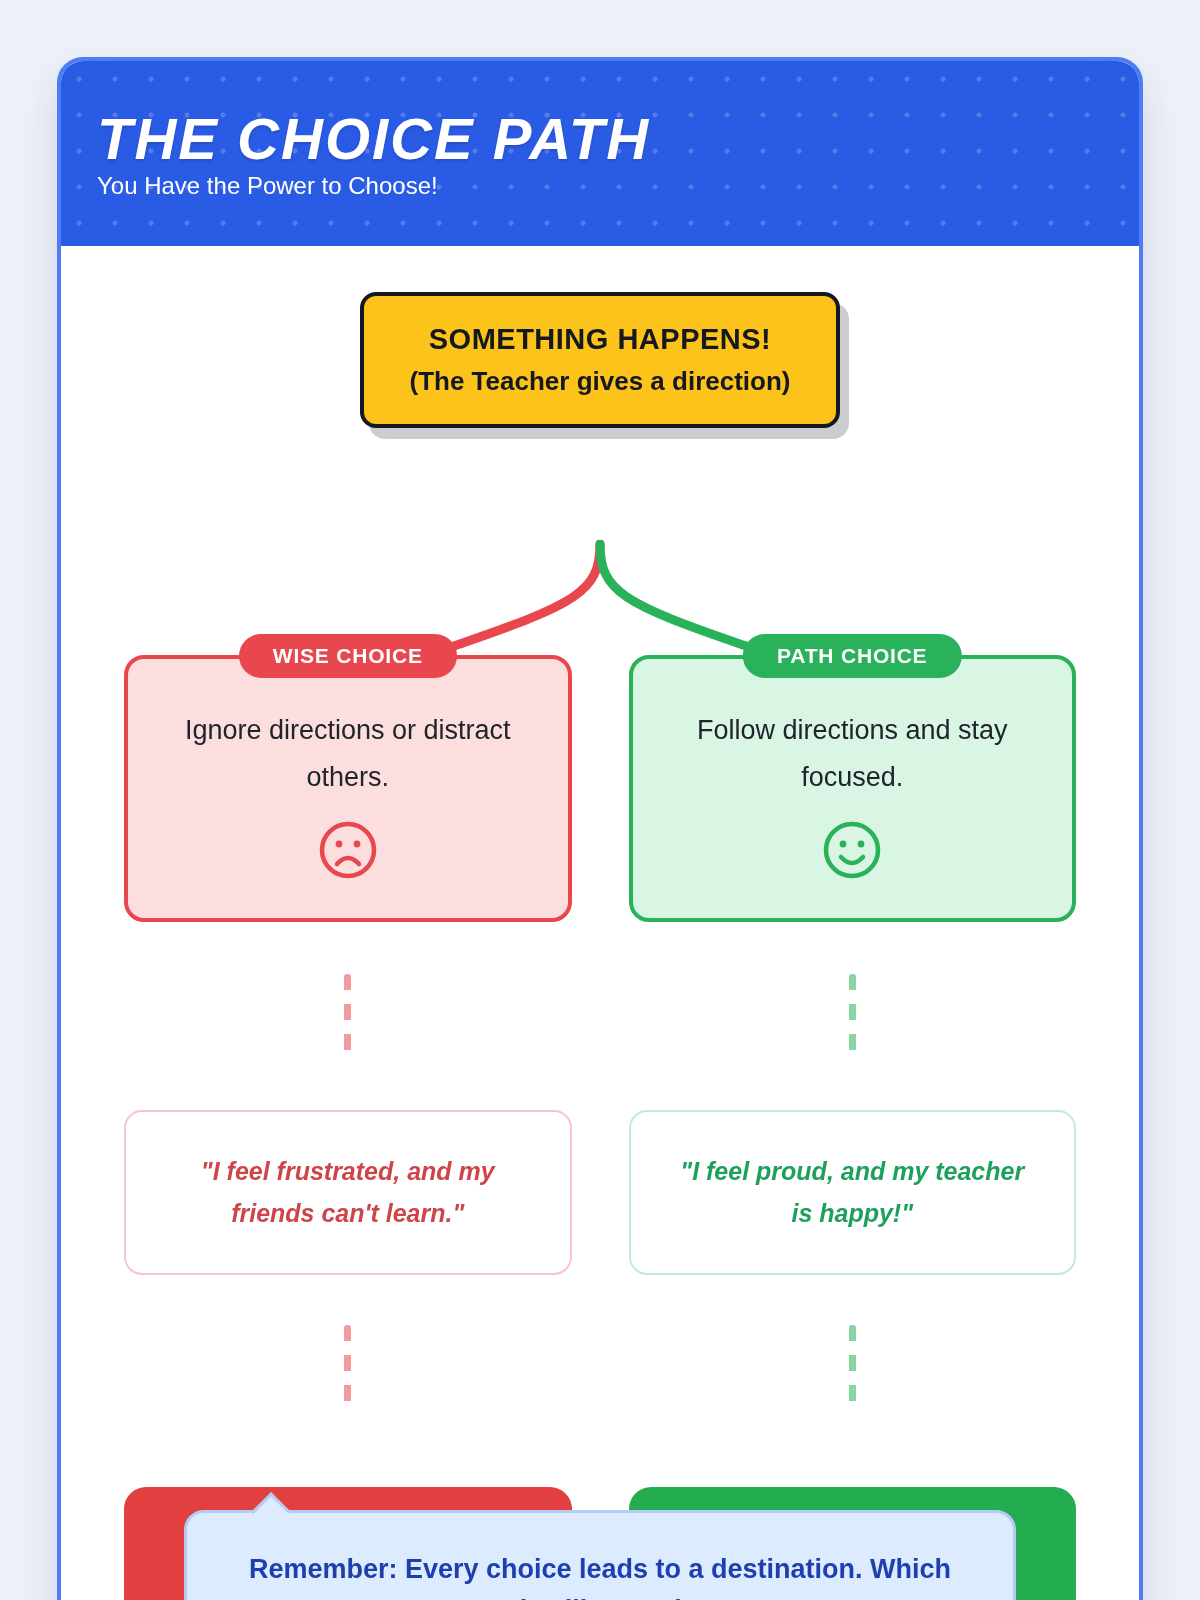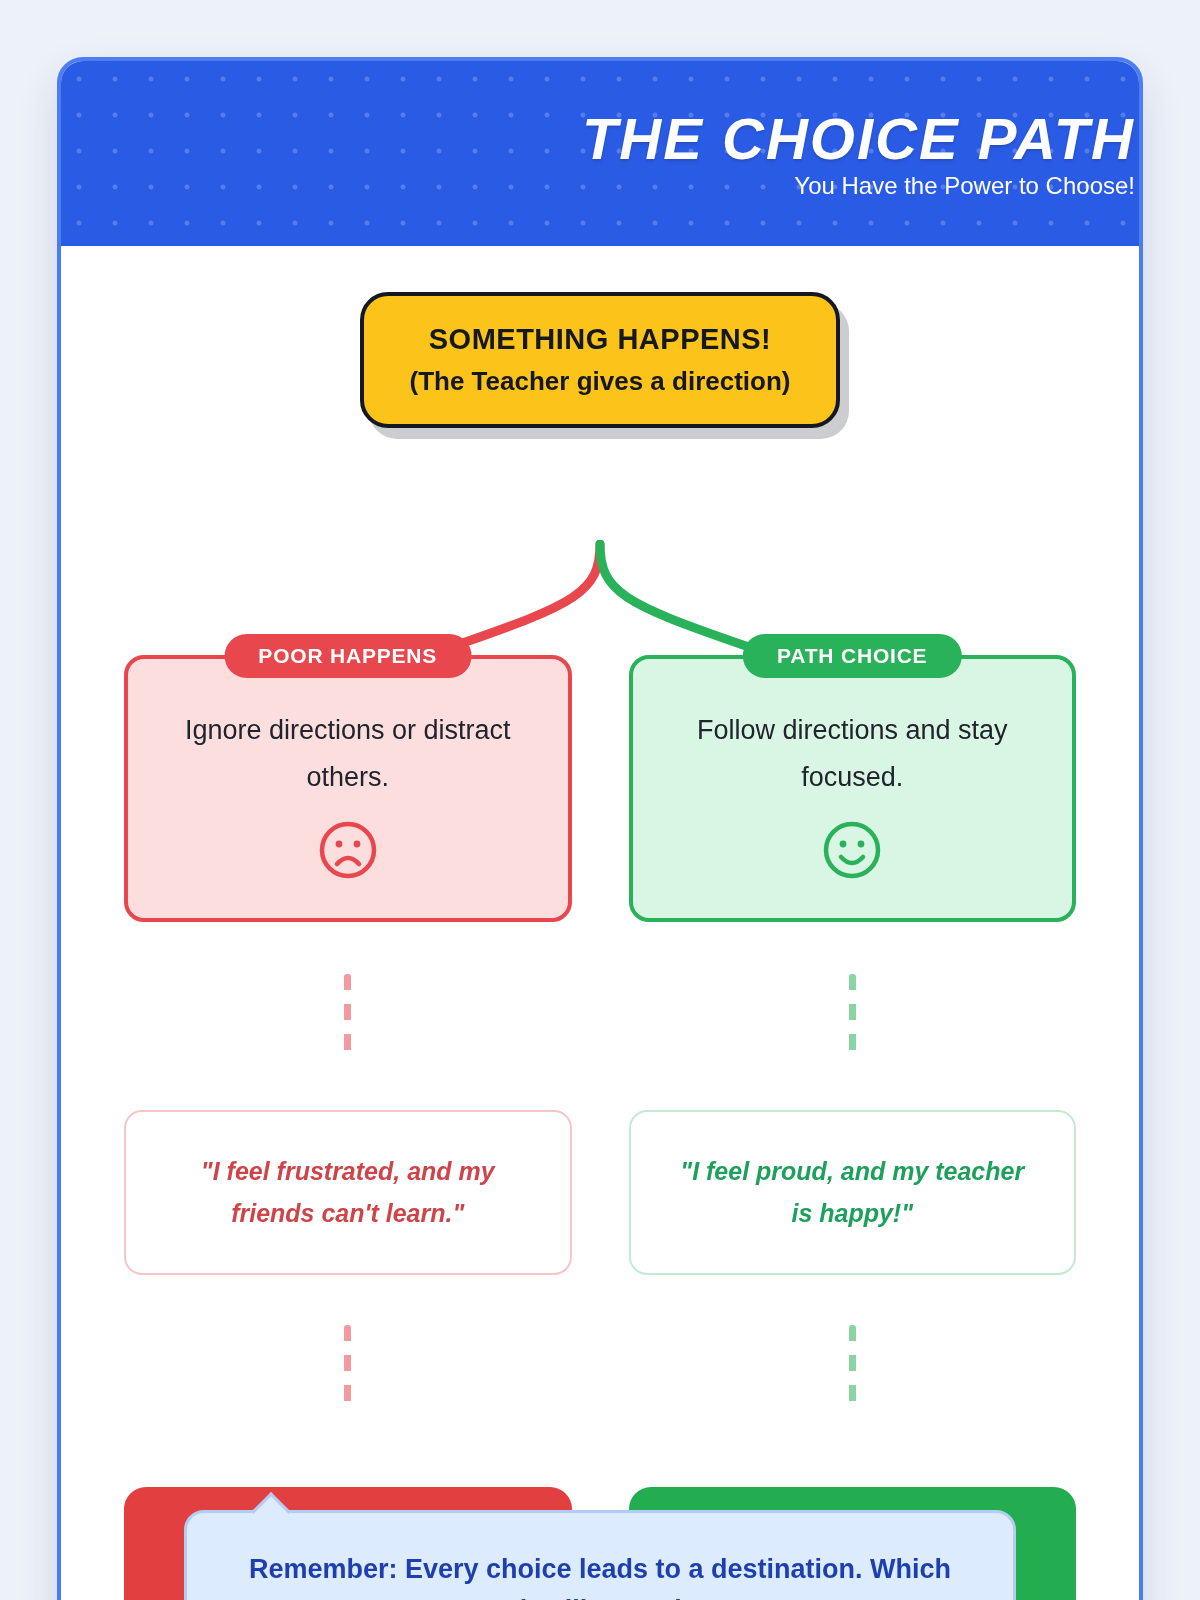--- a/index.html
+++ b/index.html
@@ -18,22 +18,22 @@
     border: 4px solid #4d7df2;
     border-radius: 26px;
     overflow: hidden;
     box-shadow: 0 18px 40px rgba(30, 60, 120, 0.14);
   }
   
   .header {
     background-color: #2a5be4;
     background-image: radial-gradient(rgba(255,255,255,0.20) 2.2px, transparent 2.8px);
     background-size: 36px 36px;
-    text-align: right;
-    padding: 44px 4px 46px;
+    text-align: left;
+    padding: 44px 36px 46px;
   }
   .header .title {
     color: #ffffff;
     font-size: 58px;
     font-weight: bold;
     font-style: italic;
     letter-spacing: 2px;
     text-shadow: 0 2px 3px rgba(0,0,0,0.15);
   }
   .header .subtitle {
@@ -41,21 +41,21 @@
     color: #ffffff;
     font-size: 24px;
     font-weight: normal;
   }
   
   .start-box {
     width: fit-content;
     margin: 46px auto 16px;
     background: #fcc31a;
     border: 4px solid #15181f;
-    border-radius: 28px;
+    border-radius: 16px;
     padding: 27px 46px;
     text-align: center;
     box-shadow: 9px 11px 0 rgba(20, 26, 40, 0.22);
   }
   .start-box .start-title {
     font-size: 29px;
     font-weight: bold;
     color: #15181f;
     letter-spacing: 0.5px;
   }
@@ -188,21 +188,21 @@
     <div class="start-sub">(The Teacher gives a direction)</div>
   </div>
 
   <svg class="curves" width="952" height="115" viewBox="0 0 952 115">
     <path d="M476,4 C476,52 452,64 330,106" fill="none" stroke="#e8474d" stroke-width="9" stroke-linecap="round"></path>
     <path d="M476,4 C476,52 500,64 622,106" fill="none" stroke="#29b259" stroke-width="9" stroke-linecap="round"></path>
   </svg>
 
   <div class="cols">
     <div class="choice-card poor">
-      <div class="badge poor">POOR HAPPENS</div>
+      <div class="badge poor">WISE CHOICE</div>
       <div class="action-text">Ignore directions or distract others.</div>
       <svg class="face" width="64" height="64" viewBox="0 0 64 64">
         <circle cx="32" cy="32" r="26" fill="none" stroke="#e8474d" stroke-width="4.5"></circle>
         <circle cx="23" cy="26" r="3.4" fill="#e8474d"></circle>
         <circle cx="41" cy="26" r="3.4" fill="#e8474d"></circle>
         <path d="M21,46 Q32,34 43,46" fill="none" stroke="#e8474d" stroke-width="4.5" stroke-linecap="round"></path>
       </svg>
     </div>
     <div class="choice-card wise">
       <div class="badge wise">PATH CHOICE</div>

